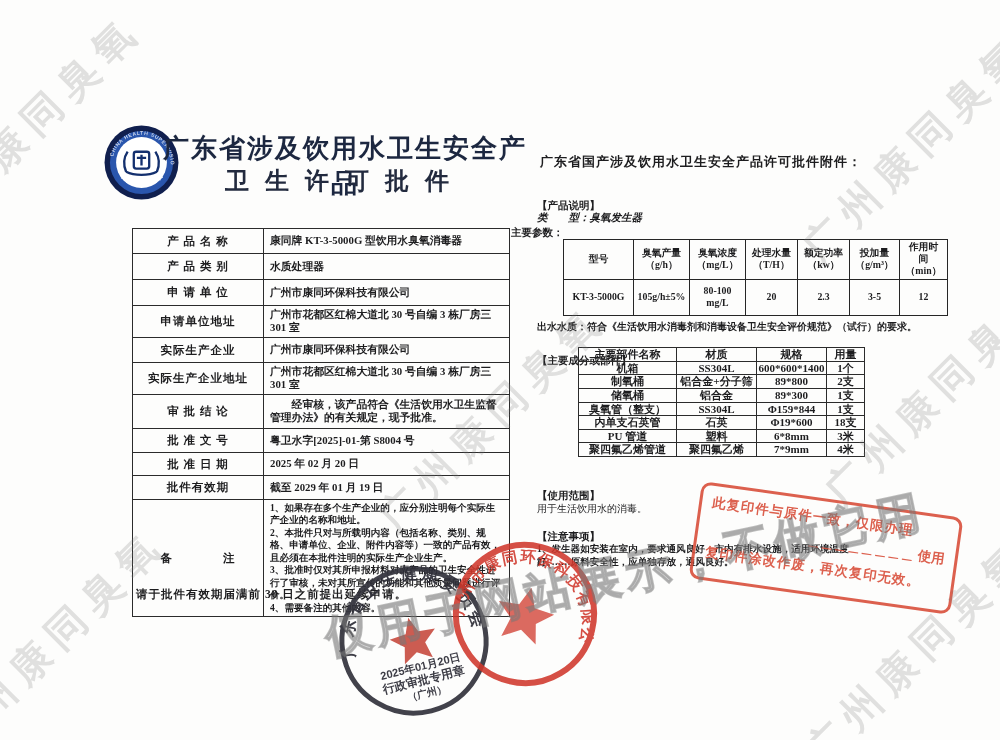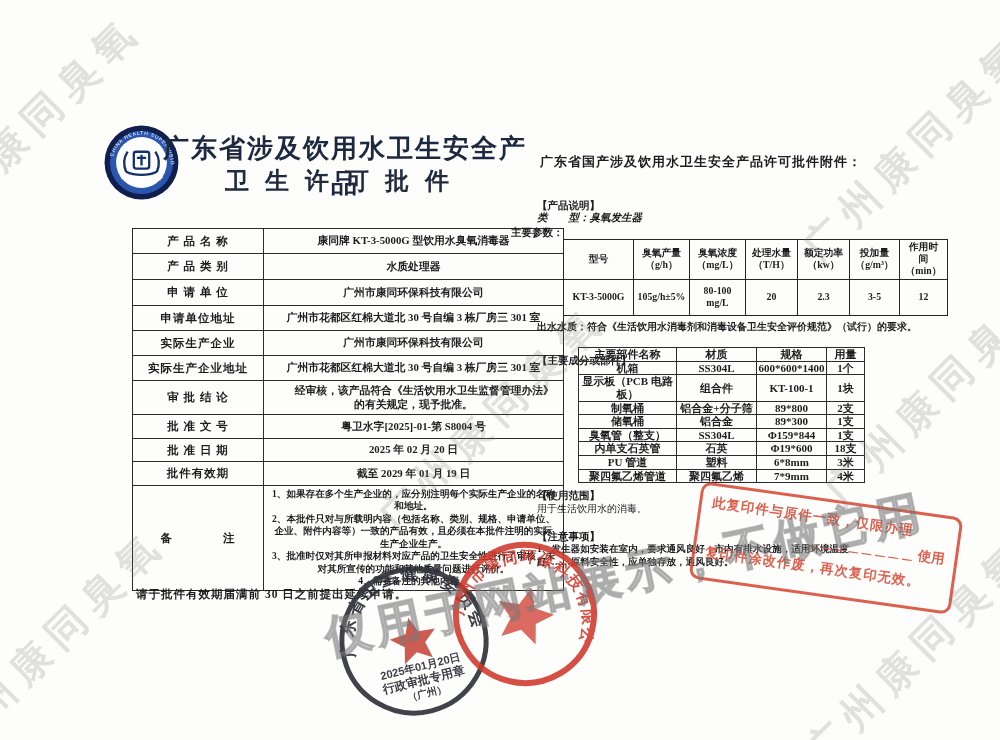--- a/index.html
+++ b/index.html
@@ -36,31 +36,31 @@
     left:150px;top:131px;width:390px;text-align:center;
     font-family:"Liberation Sans", sans-serif;font-weight:700;
     font-size:26px;letter-spacing:2px;color:#1c2740;
   }
   .title2{
     left:150px;top:165px;width:390px;text-align:center;
     font-family:"Liberation Sans", sans-serif;font-weight:700;
     font-size:24px;letter-spacing:16px;color:#222a3e;
   }
   table.main{
-    position:absolute;left:132px;top:228px;width:432px;
+    position:absolute;left:132px;top:228px;width:378px;
     border-collapse:collapse;table-layout:fixed;
   }
   table.main td{
     border:1.6px solid #2b2b2b;vertical-align:middle;
     font-weight:700;padding:2px 6px;line-height:1.25;
   }
   table.main td.lbl{
     width:118px;font-size:11.5px;text-align:center;letter-spacing:1px;
   }
-  table.main td.val{font-size:10.8px;text-align:center;}
+  table.main td.val{font-size:10.8px;}
   .note-line{font-size:9.6px;font-weight:700;line-height:1.3;}
   .concl{text-indent:2em;}
   .footer-note{
     left:136px;top:587px;font-size:11.5px;font-weight:700;letter-spacing:1px;
   }
 
   
   .r-title{left:540px;top:153px;font-size:13px;font-weight:700;letter-spacing:1px;}
   .r-h{font-size:10.5px;font-weight:700;}
   .rp-desc{left:537px;top:199px;}
@@ -276,26 +276,20 @@
     <th>规格</th>
     <th>用量</th>
   </tr>
   <tr>
     <td>机箱</td>
     <td>SS304L</td>
     <td>600*600*1400</td>
     <td>1个</td>
   </tr>
   <tr>
-    <td>显示板（PCB 电路板）</td>
-    <td>组合件</td>
-    <td>KT-100-1</td>
-    <td>1块</td>
-  </tr>
-  <tr>
     <td>制氧桶</td>
     <td>铝合金+分子筛</td>
     <td>89*800</td>
     <td>2支</td>
   </tr>
   <tr>
     <td>储氧桶</td>
     <td>铝合金</td>
     <td>89*300</td>
     <td>1支</td>

